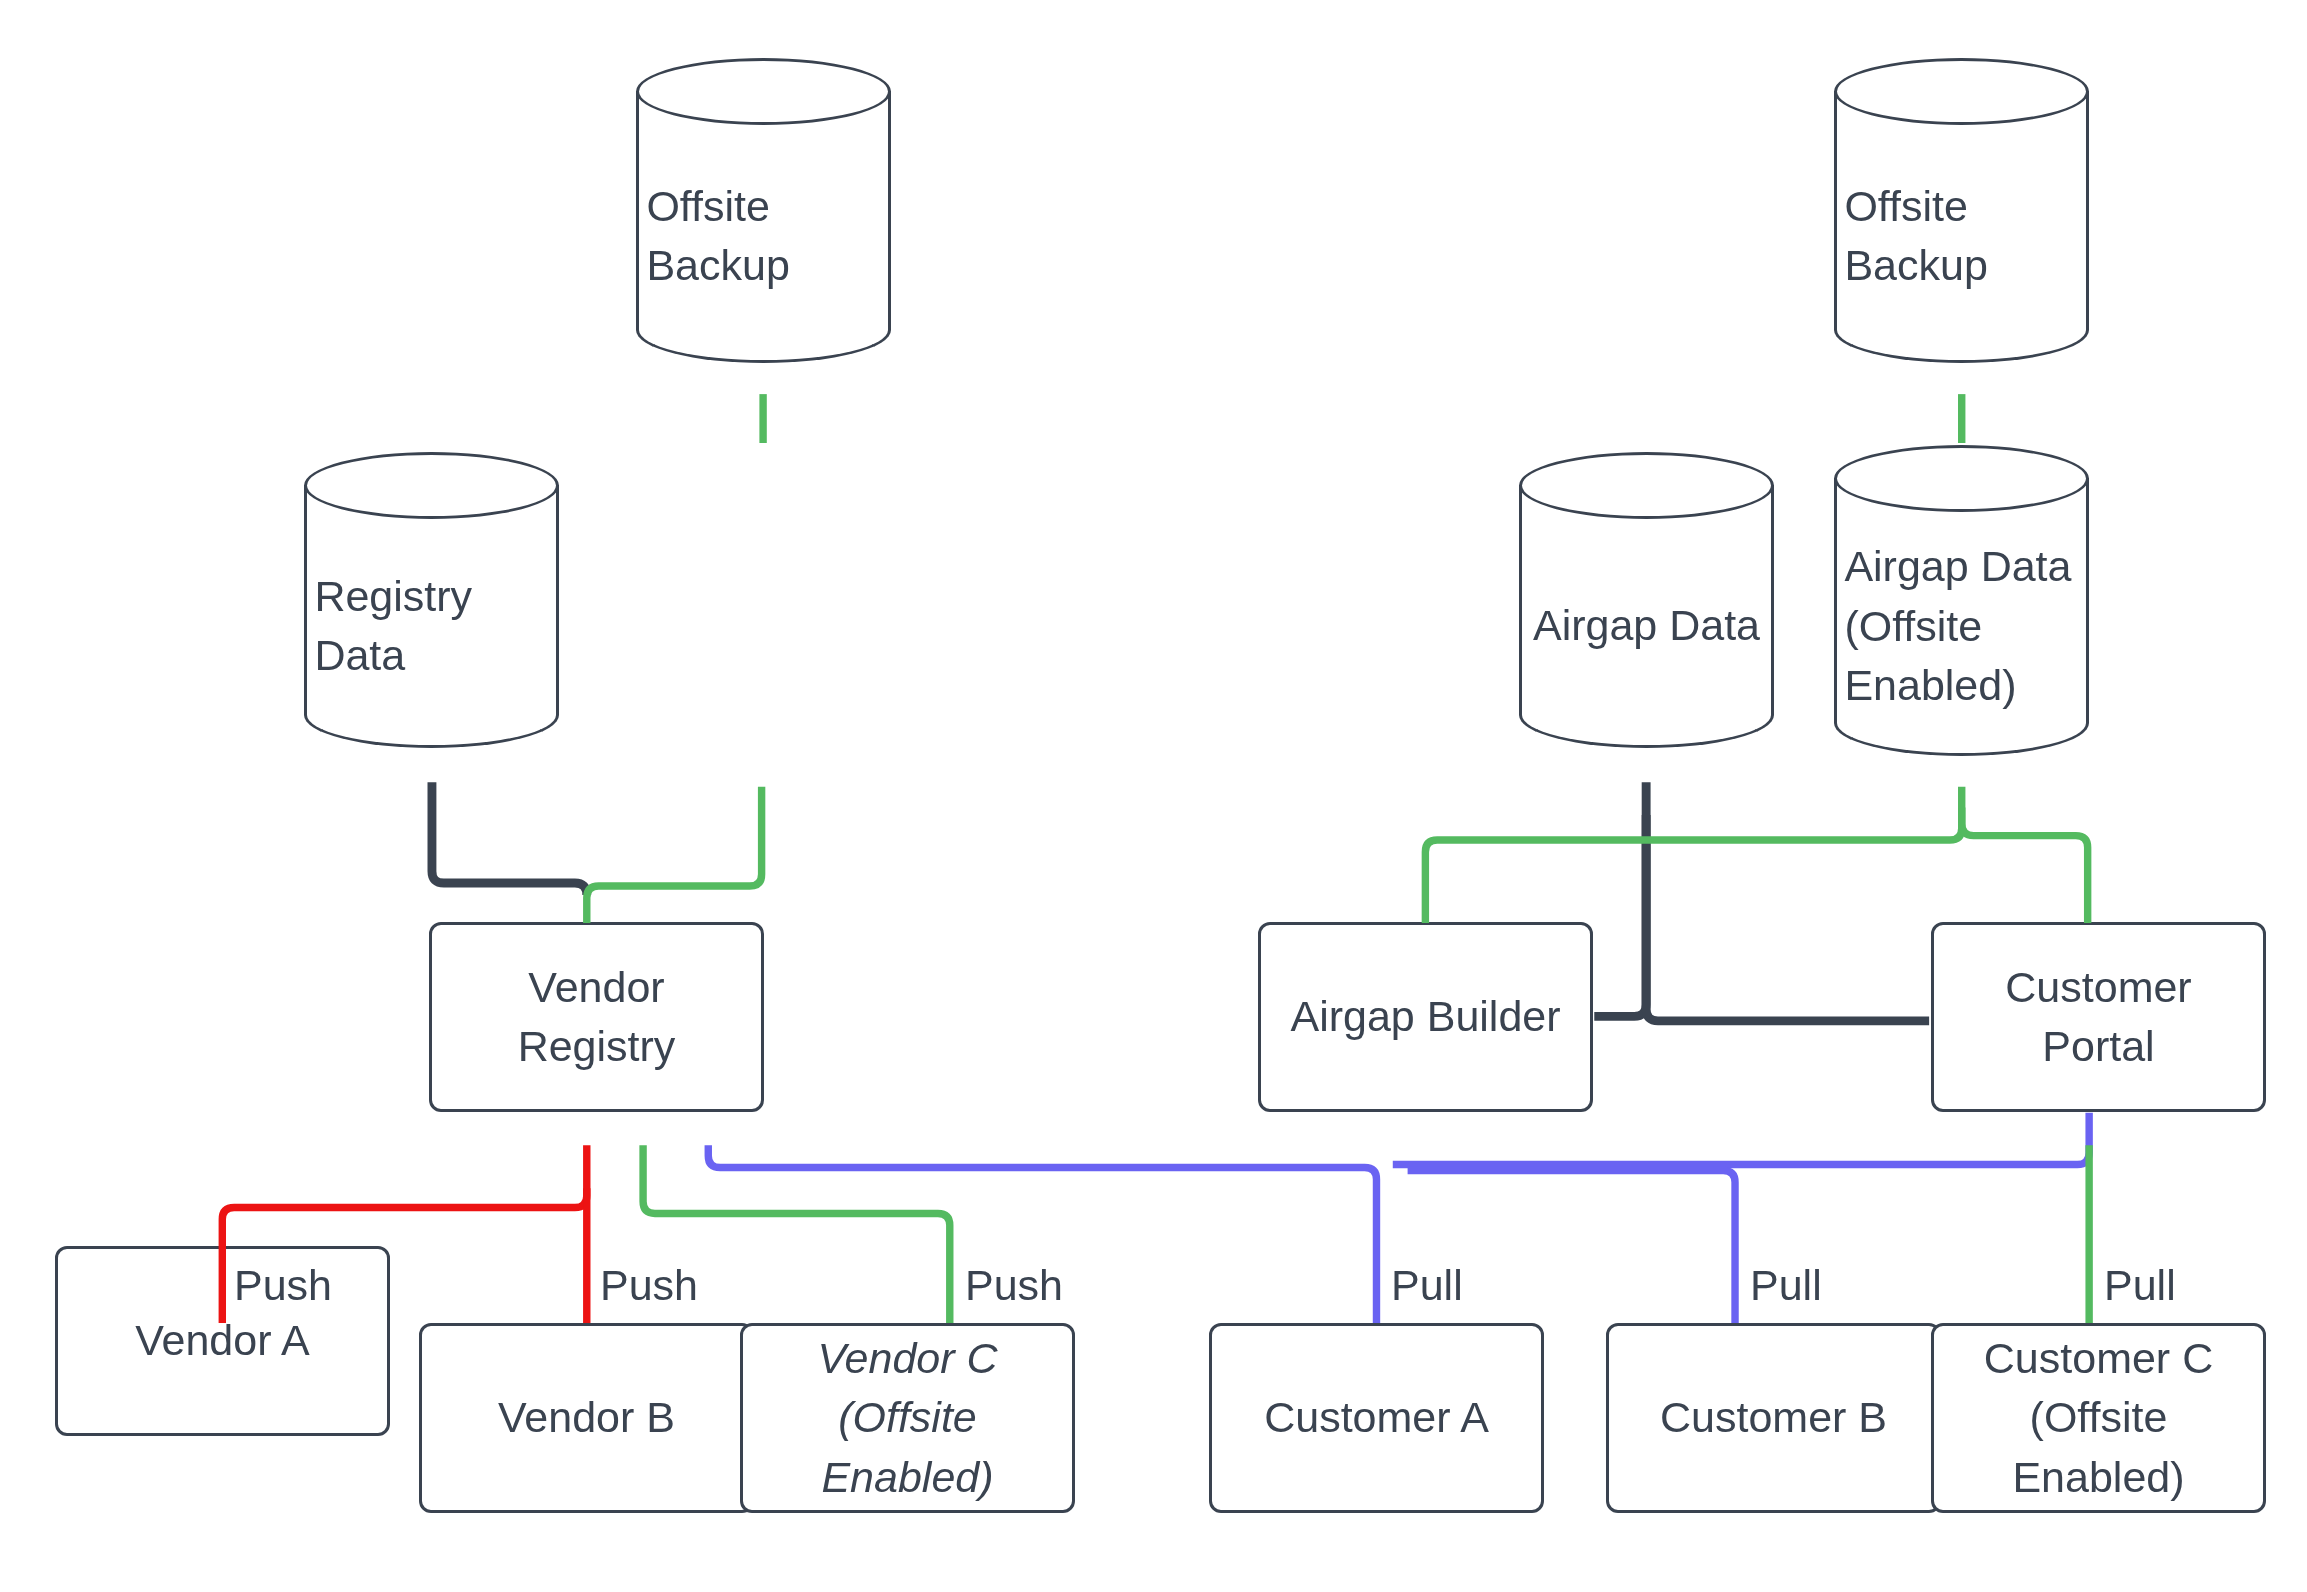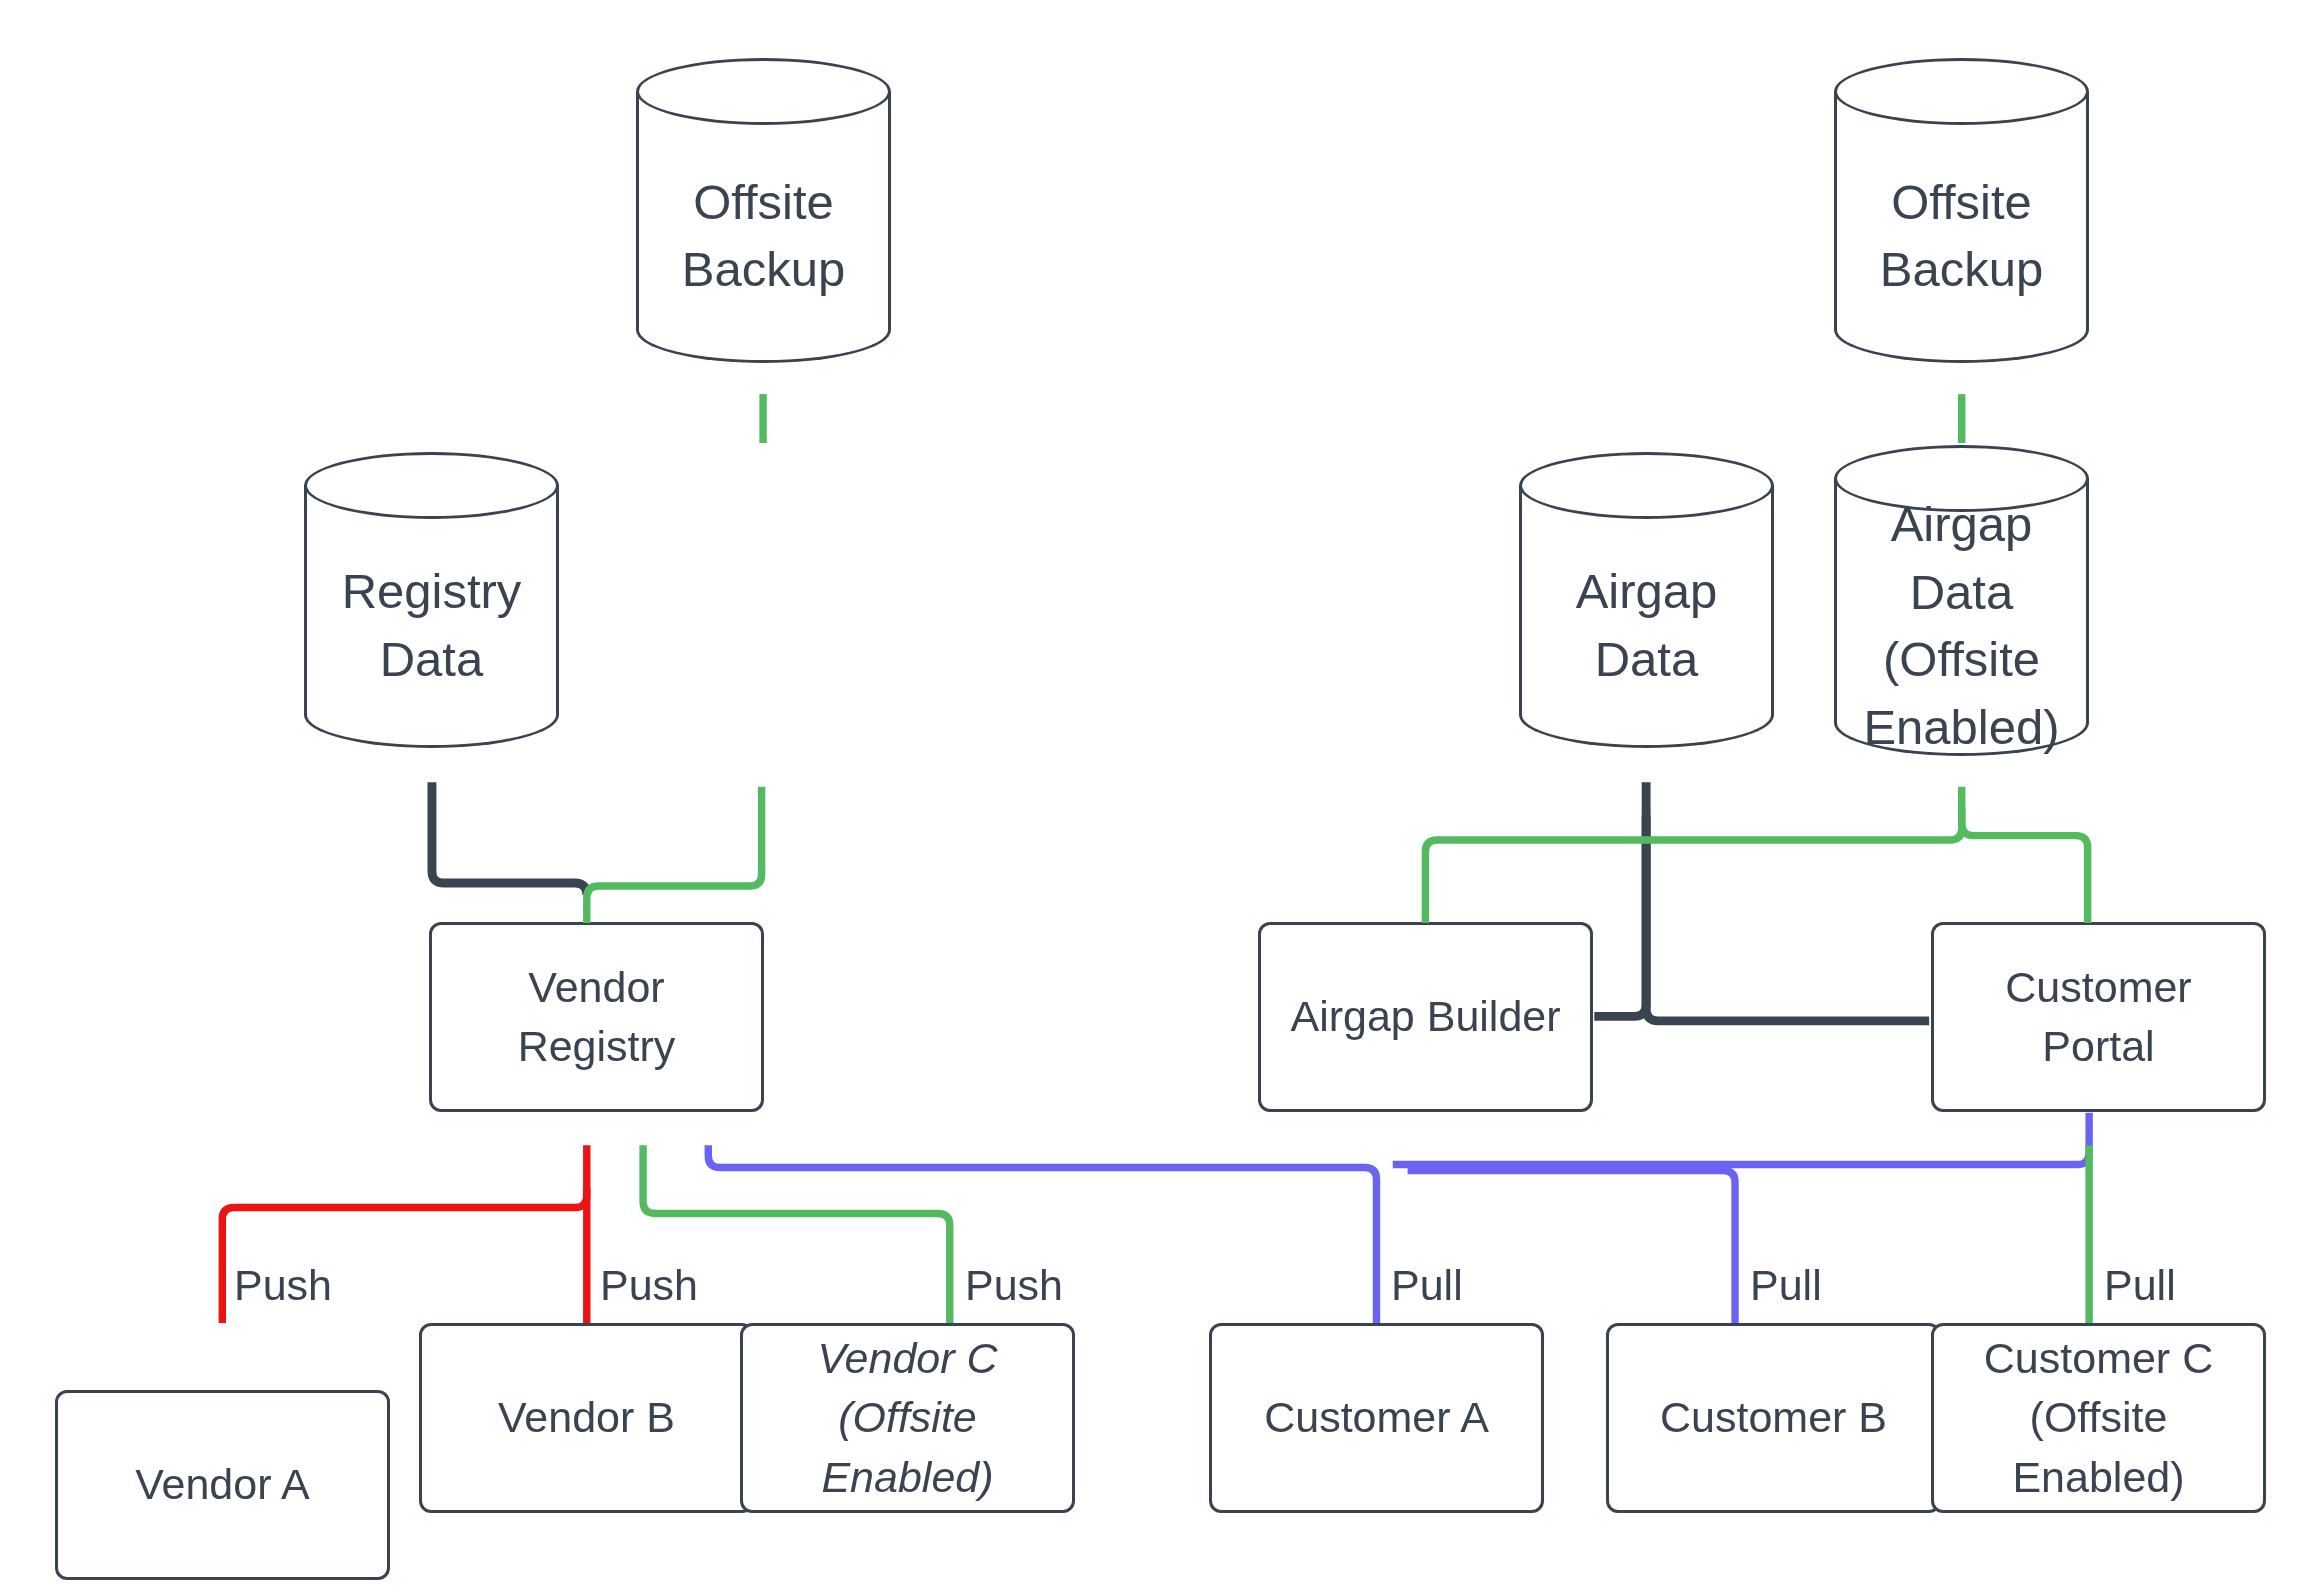--- a/index.html
+++ b/index.html
@@ -48,21 +48,21 @@
   }
   .cyl .cyl-top {
     position: absolute; left: 0; right: 0; top: 0; height: 67px;
     border: 3.7px solid var(--dark);
     border-radius: 50%;
     background: #fff;
   }
   .cyl .cyl-label {
     position: absolute; left: 10.4px; right: 10.4px; top: 65px; bottom: 13.3px;
     display: flex; align-items: center; justify-content: center;
-    text-align: center; font-size: 49px; line-height: 1.38;
+    text-align: left; font-size: 43px; line-height: 1.38;
   }
   svg.edges {
     position: absolute; left: 0; top: 0; z-index: 3; pointer-events: none;
   }
   svg.edges path { fill: none; stroke-linecap: butt; }
   .edge-label {
     position: absolute; z-index: 4;
     font-size: 43px; line-height: 1.25; color: var(--text);
     background: transparent; white-space: nowrap;
   }
@@ -106,21 +106,21 @@
   <div class="box" style="left:429px; top:922px;">
     <span>Vendor Registry</span>
   </div>
   <div class="box" style="left:1258px; top:922px;">
     <span>Airgap Builder</span>
   </div>
   <div class="box" style="left:1931px; top:922px;">
     <span>Customer Portal</span>
   </div>
 
-  <div class="box" style="left:55px; top:1390px;justify-content:center;">
+  <div class="box" style="left:55px; top:1246px;justify-content:center;">
     <span>Vendor A</span>
   </div>
   <div class="box" style="left:419px; top:1323px;">
     <span>Vendor B</span>
   </div>
   <div class="box" style="left:740px; top:1323px;font-style:italic;">
     <span>Vendor C (Offsite Enabled)</span>
   </div>
   <div class="box" style="left:1209px; top:1323px;">
     <span>Customer A</span>

